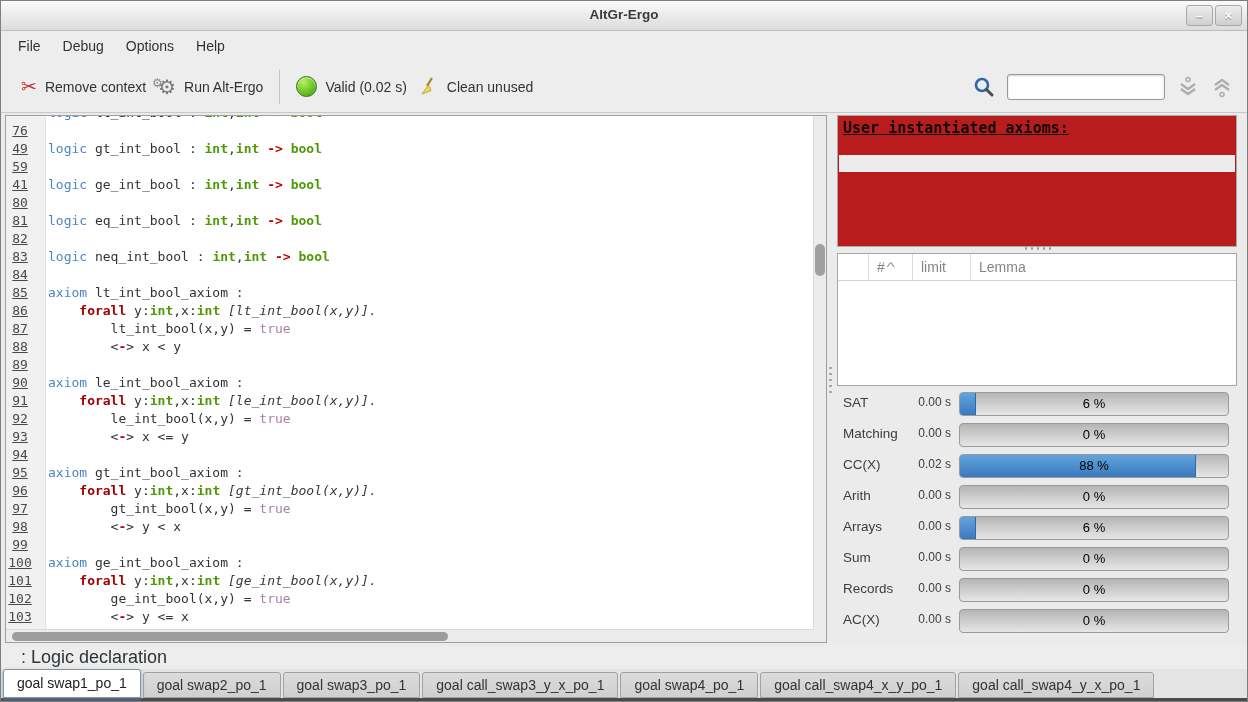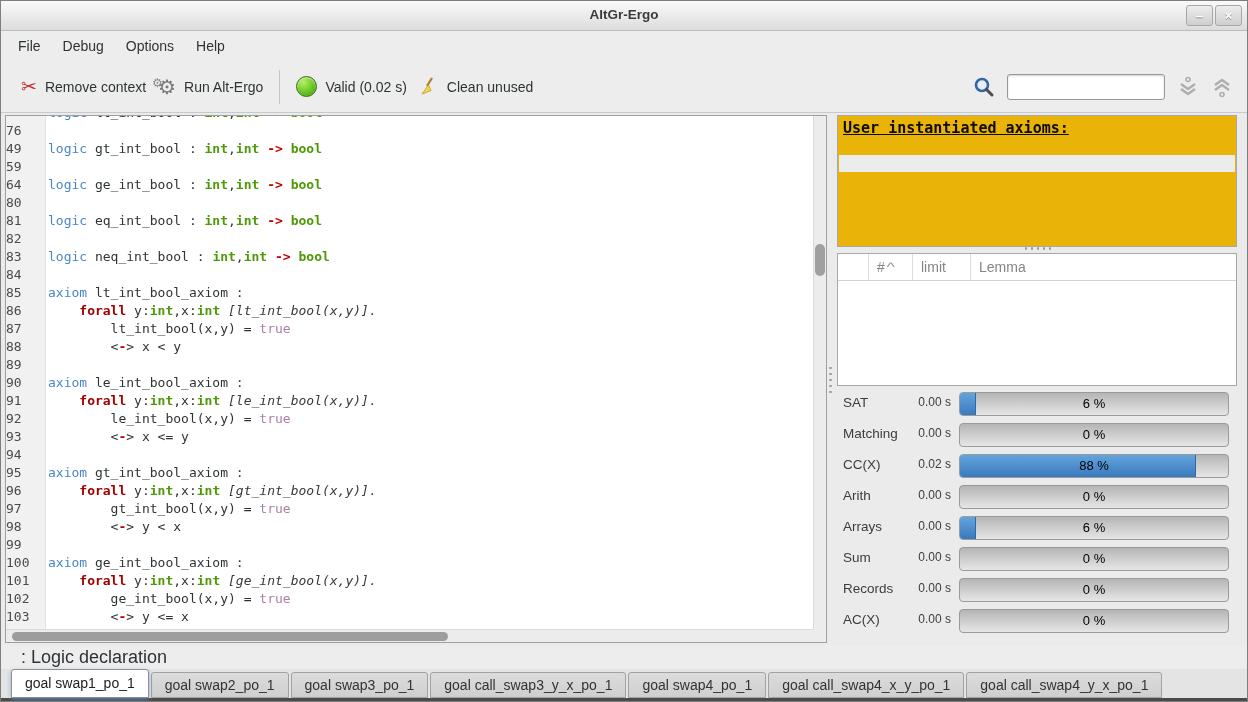--- a/index.html
+++ b/index.html
@@ -35,42 +35,42 @@
   .goicon { opacity:.95; }
 
   
   #main { position:relative; height:533px; background:#ebebeb; }
 
   #editor { position:absolute; left:4px; top:2px; width:822px; height:528px; background:#fff; border:1px solid #9f9f9f; overflow:hidden; }
   #gutter-strip { position:absolute; left:0; top:0; bottom:13px; width:40px; background:#f1f1f1; border-right:1px solid #e2e2e2; }
   #code-viewport { position:absolute; left:0; right:13px; top:0; bottom:13px; overflow:hidden; }
   #code-lines { margin-top:-12px; }
   .cl { display:flex; height:18px; font-family:"DejaVu Sans Mono", monospace; font-size:13px; line-height:18px; white-space:pre; }
-  .ln { flex:0 0 34px; text-align:left; padding-right:6px; color:#4a4a4a; }
+  .ln { flex:0 0 34px; text-align:center; padding-right:6px; color:#4a4a4a;text-decoration:underline; }
   .lc2 { padding-left:8px; color:#2e3436; }
   .seg-kw { color:#4a86c7; }
   .seg-kw2 { color:#a40000; font-weight:bold; }
   .seg-ty { color:#4e9a06; font-weight:bold; }
   .seg-op { color:#c00000; font-weight:bold; }
   .seg-li { color:#ad7fa8; }
   .seg-tr { color:#3a3a3a; font-style:italic; }
   .seg-pl { color:#2e3436; }
 
   #vscroll { position:absolute; right:0; top:0; bottom:13px; width:13px; background:#ececec; border-left:1px solid #dadada; }
   #vthumb { position:absolute; left:1px; top:128px; width:10px; height:32px; border-radius:5px; background:#a0a0a0; }
   #hscroll { position:absolute; left:0; right:13px; bottom:0; height:13px; background:#ececec; border-top:1px solid #dadada; }
   #hthumb { position:absolute; left:6px; top:2px; width:436px; height:9px; border-radius:5px; background:#9d9d9d; }
   #sbcorner { position:absolute; right:0; bottom:0; width:13px; height:13px; background:#ececec; }
 
   .vsplit-handle { position:absolute; left:828px; top:252px; width:3px; height:28px;
       background-image:radial-gradient(circle, #9a9a9a 1px, transparent 1.4px); background-size:3px 6px; }
 
   
   #rightcol { position:absolute; left:832px; top:0; bottom:0; width:408px; }
-  #axioms-panel { position:absolute; left:4px; right:4px; top:2px; height:132px; background:#eab308; border:1px solid #a8a8a8; }
+  #axioms-panel { position:absolute; left:4px; right:4px; top:2px; height:132px; background:#b91c1c; border:1px solid #a8a8a8; }
   #axioms-title { display:inline-block; margin:3px 0 0 5px; font-family:"DejaVu Sans Mono", monospace; font-weight:bold; font-size:15px; color:#0c0c0c; text-decoration:underline; }
   #axioms-selrow { position:absolute; left:1px; right:1px; top:39px; height:17px; background:#ececec; }
   .hsplit-handle { position:absolute; left:50%; top:134px; width:28px; height:3px; transform:translateX(-50%);
       background-image:radial-gradient(circle, #9a9a9a 1px, transparent 1.4px); background-size:6px 3px; }
   #lemma-panel { position:absolute; left:4px; right:4px; top:140px; height:133px; background:#fff; border:1px solid #a8a8a8; }
   #lemma-header { display:flex; height:27px; border-bottom:1px solid #d2d2d2; font-size:14px; color:#858585; }
   .lh-cell { display:flex; align-items:center; padding-left:8px; border-right:1px solid #dcdcdc; }
   .lh-c0 { flex:0 0 31px; padding-left:0; }
   .lh-c1 { flex:0 0 44px; }
   .lh-c2 { flex:0 0 58px; }
@@ -81,21 +81,21 @@
   .srow { position:relative; height:31px; }
   .slabel { position:absolute; left:10px; top:6px; font-size:13.5px; color:#3c3c3c; }
   .stime { position:absolute; left:58px; width:60px; top:6px; text-align:right; font-size:12px; color:#3c3c3c; }
   .sbar { position:absolute; left:126px; right:12px; top:3px; height:24px; border:1px solid #9a9a9a; border-radius:4px;
           background:linear-gradient(#b5b5b5,#e6e6e6); overflow:hidden; }
   .sfill { position:absolute; left:0; top:0; bottom:0; background:linear-gradient(#63a4dd,#3a79bd); border-right:1px solid #2d68a8; }
   .stext { position:absolute; left:0; right:0; top:0; bottom:0; text-align:center; line-height:22px; font-size:13px; color:#000; }
 
   
   #statusbar { height:23px; font-size:18px; color:#2e3436; padding-left:20px; line-height:22px; background:#ededed; }
-  #tabbar { height:29px; background:#e4e4e4; display:flex; align-items:flex-end; padding-left:10px; }
+  #tabbar { height:29px; background:#e4e4e4; display:flex; align-items:flex-end; padding-left:2px; }
   .tab { height:26px; line-height:24px; padding:0 13px; font-size:14px; color:#333; margin-right:2px;
          background:linear-gradient(#dcdcdc,#cfcfcf); border:1px solid #a2a2a2; border-radius:3px 3px 0 0; white-space:nowrap; }
   .tab.active { height:29px; line-height:27px; background:#fff; border-color:#8f8f8f; color:#222; position:relative; z-index:2;
                 box-shadow:0 2px 4px rgba(90,140,210,.65); }
   #bottomstrip { height:5px; background:#4b4b4b; }
 </style>
 </head>
 <body>
 
 <div id="window">
@@ -157,21 +157,21 @@
 
   <div id="main">
     <div id="editor">
       <div id="gutter-strip"></div>
       <div id="code-viewport">
         <div id="code-lines">
             <div class="cl"><span class="ln"></span><span class="lc2"><span class="seg-kw">logic</span><span class="seg-pl"> lt_int_bool : </span><span class="seg-ty">int</span><span class="seg-pl">,</span><span class="seg-ty">int</span><span class="seg-pl"> </span><span class="seg-op">-&gt;</span><span class="seg-pl"> </span><span class="seg-ty">bool</span></span></div>
             <div class="cl"><span class="ln">76</span><span class="lc2"></span></div>
             <div class="cl"><span class="ln">49</span><span class="lc2"><span class="seg-kw">logic</span><span class="seg-pl"> gt_int_bool : </span><span class="seg-ty">int</span><span class="seg-pl">,</span><span class="seg-ty">int</span><span class="seg-pl"> </span><span class="seg-op">-&gt;</span><span class="seg-pl"> </span><span class="seg-ty">bool</span></span></div>
             <div class="cl"><span class="ln">59</span><span class="lc2"></span></div>
-            <div class="cl"><span class="ln">64</span><span class="lc2"><span class="seg-kw">logic</span><span class="seg-pl"> ge_int_bool : </span><span class="seg-ty">int</span><span class="seg-pl">,</span><span class="seg-ty">int</span><span class="seg-pl"> </span><span class="seg-op">-&gt;</span><span class="seg-pl"> </span><span class="seg-ty">bool</span></span></div>
+            <div class="cl"><span class="ln">41</span><span class="lc2"><span class="seg-kw">logic</span><span class="seg-pl"> ge_int_bool : </span><span class="seg-ty">int</span><span class="seg-pl">,</span><span class="seg-ty">int</span><span class="seg-pl"> </span><span class="seg-op">-&gt;</span><span class="seg-pl"> </span><span class="seg-ty">bool</span></span></div>
             <div class="cl"><span class="ln">80</span><span class="lc2"></span></div>
             <div class="cl"><span class="ln">81</span><span class="lc2"><span class="seg-kw">logic</span><span class="seg-pl"> eq_int_bool : </span><span class="seg-ty">int</span><span class="seg-pl">,</span><span class="seg-ty">int</span><span class="seg-pl"> </span><span class="seg-op">-&gt;</span><span class="seg-pl"> </span><span class="seg-ty">bool</span></span></div>
             <div class="cl"><span class="ln">82</span><span class="lc2"></span></div>
             <div class="cl"><span class="ln">83</span><span class="lc2"><span class="seg-kw">logic</span><span class="seg-pl"> neq_int_bool : </span><span class="seg-ty">int</span><span class="seg-pl">,</span><span class="seg-ty">int</span><span class="seg-pl"> </span><span class="seg-op">-&gt;</span><span class="seg-pl"> </span><span class="seg-ty">bool</span></span></div>
             <div class="cl"><span class="ln">84</span><span class="lc2"></span></div>
             <div class="cl"><span class="ln">85</span><span class="lc2"><span class="seg-kw">axiom</span><span class="seg-pl"> lt_int_bool_axiom :</span></span></div>
             <div class="cl"><span class="ln">86</span><span class="lc2"><span class="seg-pl">    </span><span class="seg-kw2">forall</span><span class="seg-pl"> y:</span><span class="seg-ty">int</span><span class="seg-pl">,x:</span><span class="seg-ty">int</span><span class="seg-pl"> </span><span class="seg-tr">[lt_int_bool(x,y)].</span></span></div>
             <div class="cl"><span class="ln">87</span><span class="lc2"><span class="seg-pl">        lt_int_bool(x,y) = </span><span class="seg-li">true</span></span></div>
             <div class="cl"><span class="ln">88</span><span class="lc2"><span class="seg-pl">        &lt;</span><span class="seg-op">-</span><span class="seg-pl">&gt; x &lt; y</span></span></div>
             <div class="cl"><span class="ln">89</span><span class="lc2"></span></div>

